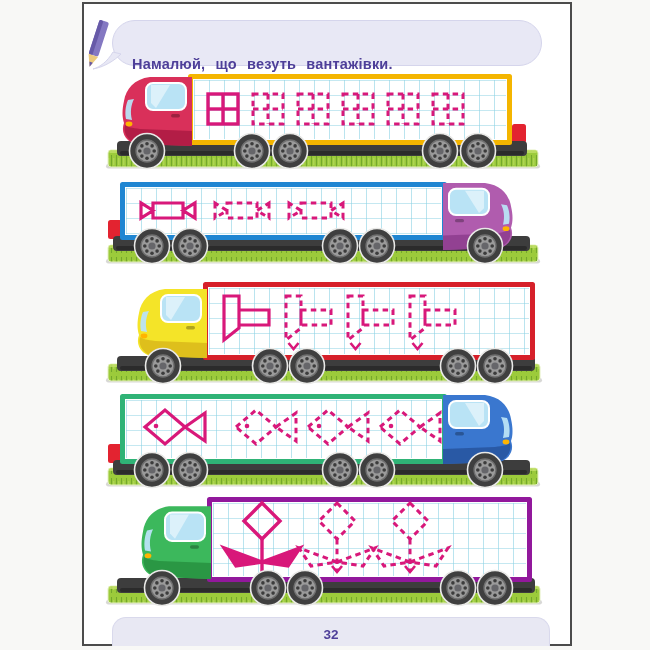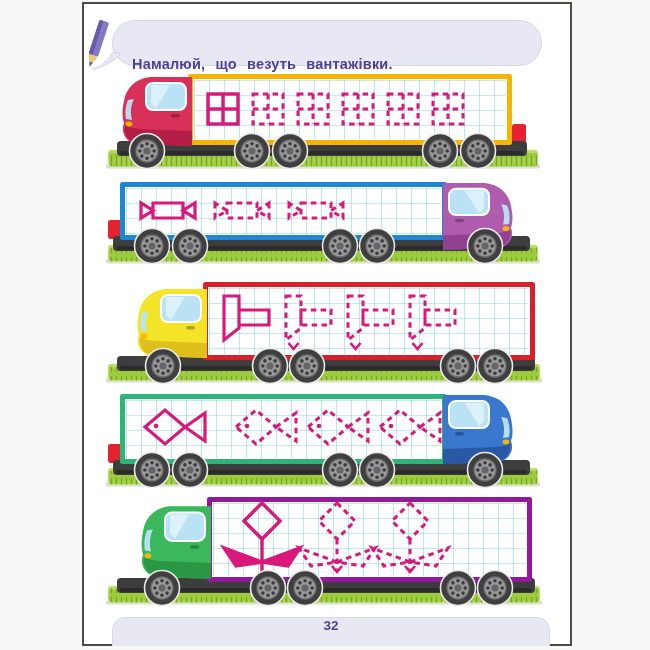--- a/index.html
+++ b/index.html
@@ -7,21 +7,21 @@
        font-family:"Liberation Sans",sans-serif;overflow:hidden}
   .page-bg{position:absolute;left:82px;top:2px;width:490px;height:644px;
        background:#ffffff;border:2px solid #4c4c4c;box-sizing:border-box}
   .bubble{position:absolute;left:112px;top:20px;width:430px;height:46px;
        border-radius:23px;box-sizing:border-box;display:flex;align-items:center;
        padding-left:19px;border:1.5px solid #d5d5ec;background:#e8e8f5}
   .bubble span{font-weight:bold;font-size:14.5px;word-spacing:6px;letter-spacing:.2px}
   .footer{position:absolute;left:112px;top:617px;width:438px;height:29px;
        border:1.5px solid #d9d9ec;border-bottom:none;border-radius:14px 14px 0 0;
        background:#e8e8f3;box-sizing:border-box;display:flex;justify-content:center;
-       align-items:flex-start;padding-top:0}
+       align-items:flex-start;padding-top:9px}
   .footer span{font-weight:bold;font-size:13.5px}
   #trucks{position:absolute;left:0;top:0;pointer-events:none}
 </style>
 </head>
 <body>
 
 <div class="page-bg"></div>
 
 <div class="bubble" style="background: rgb(232, 232, 245); border-color: rgb(213, 213, 236);">
   <span class="ink" style="color: rgb(78, 63, 153); margin-top: 42px;">Намалюй, що везуть вантажівки.</span>

